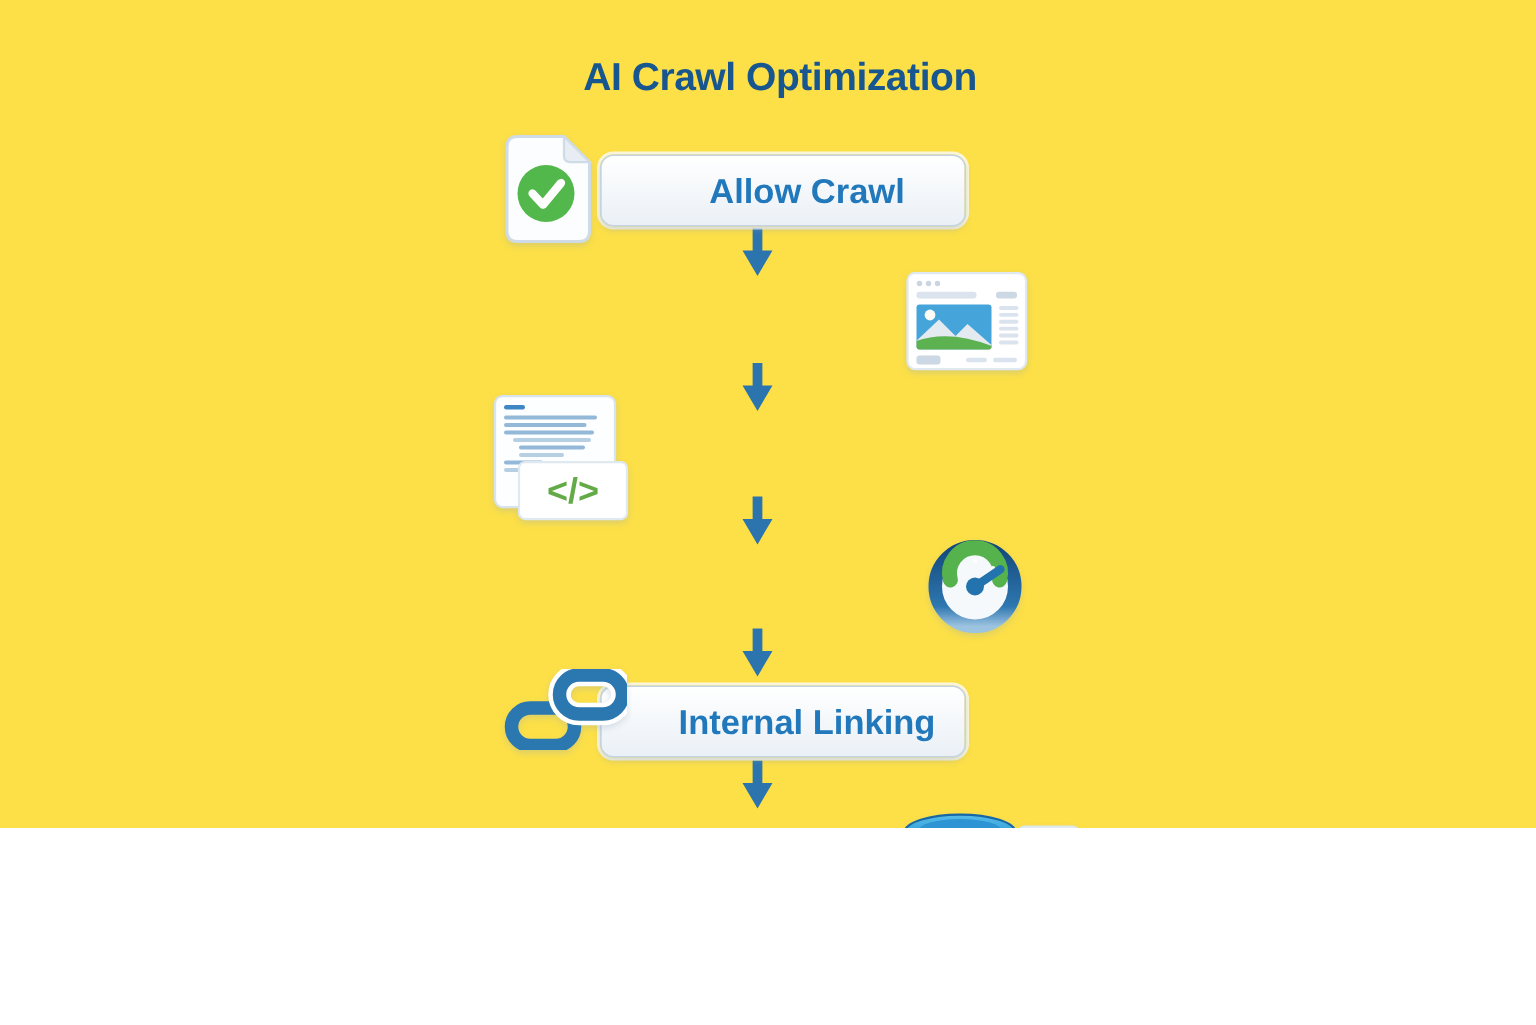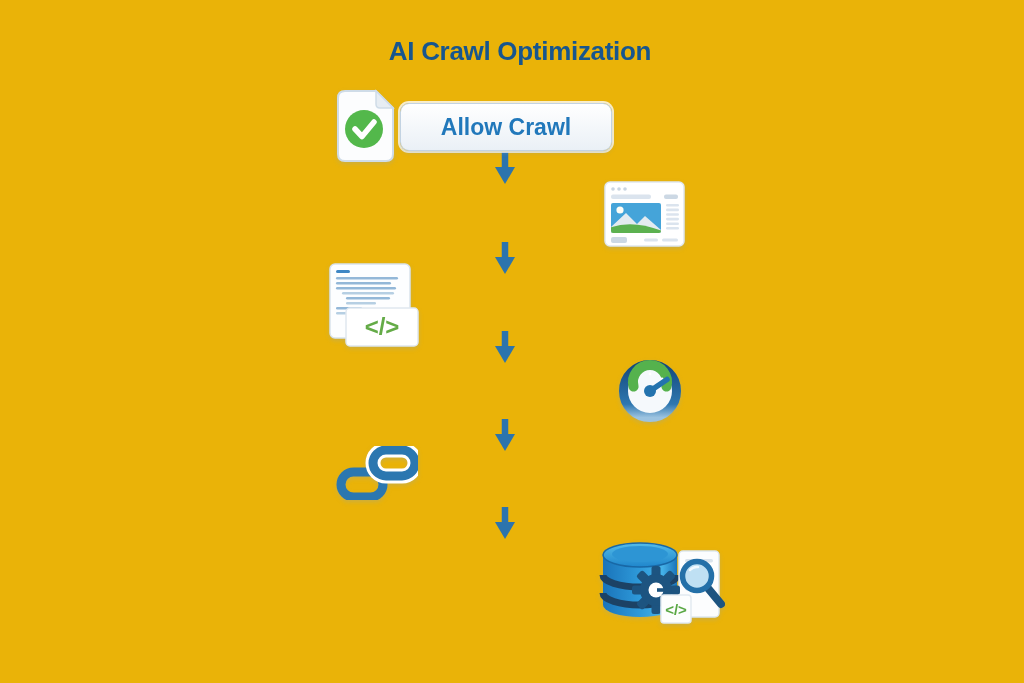--- a/index.html
+++ b/index.html
@@ -1,30 +1,30 @@
 <!DOCTYPE html>
 <html><head>
 <meta charset="utf-8">
 <style>
   html,body{margin:0;padding:0;background:#ffffff;}
   .canvas{
-    position:relative;width:1024px;height:683px;background:#eab308;
+    position:relative;width:1024px;height:552px;background:#fde047;
     font-family:"Liberation Sans", sans-serif;overflow:hidden;
   }
   .title{
     position:absolute;left:520px;top:36px;transform:translateX(-50%);
     margin:0;font-size:26px;font-weight:bold;color:#17568e;
     letter-spacing:-0.3px;white-space:nowrap;
   }
   .step-box{
     position:absolute;left:400px;width:210px;height:46px;
     border:1.5px solid #c3d3e2;border-radius:9px;
     background:linear-gradient(#ffffff, #eaf0f6);
     box-shadow:0 2px 4px rgba(130,155,185,.35), 0 0 0 2px rgba(255,255,255,.8);
-    display:flex;align-items:center;justify-content:center;
+    display:flex;align-items:center;justify-content:center;padding-left:32px;
   }
   .step-label{
     font-size:23px;font-weight:bold;color:#2178bb;white-space:nowrap;
   }
   .arrow{position:absolute;left:492px;width:26px;height:36px;}
   .icon{position:absolute;filter:drop-shadow(0 2px 2px rgba(140,165,190,.30));}
   .z-back{z-index:1;} .z-front{z-index:3;}
   .step-box{z-index:2;}
 </style>
 </head>
@@ -145,20 +145,23 @@
     <path d="M3 16 H23 L13 33 Z" fill="#2c74ad"></path>
   </svg>
 
   <div class="icon z-front" style="left:336px;top:446px">
     <svg width="82" height="54" viewBox="0 0 82 54">
       <rect x="5" y="26" width="42" height="25" rx="12.5" fill="none" stroke="#2b77b0" stroke-width="9"></rect>
       <rect x="37" y="4" width="42" height="26" rx="13" fill="none" stroke="#ffffff" stroke-width="15"></rect>
       <rect x="37" y="4" width="42" height="26" rx="13" fill="none" stroke="#2b77b0" stroke-width="9"></rect>
     </svg>
   </div>
+  <div class="step-box" style="top:457px">
+    <span class="step-label">Internal Linking</span>
+  </div>
 
   <svg class="arrow" style="top:506px" viewBox="0 0 26 36">
     <path d="M13 1 V17" stroke="#2c74ad" stroke-width="6.5"></path>
     <path d="M3 16 H23 L13 33 Z" fill="#2c74ad"></path>
   </svg>
 
   <div class="icon z-front" style="left:597px;top:539px">
     <svg width="136" height="90" viewBox="0 0 136 90">
       <defs>
         <linearGradient id="dbBody" x1="0" y1="0" x2="1" y2="0">

